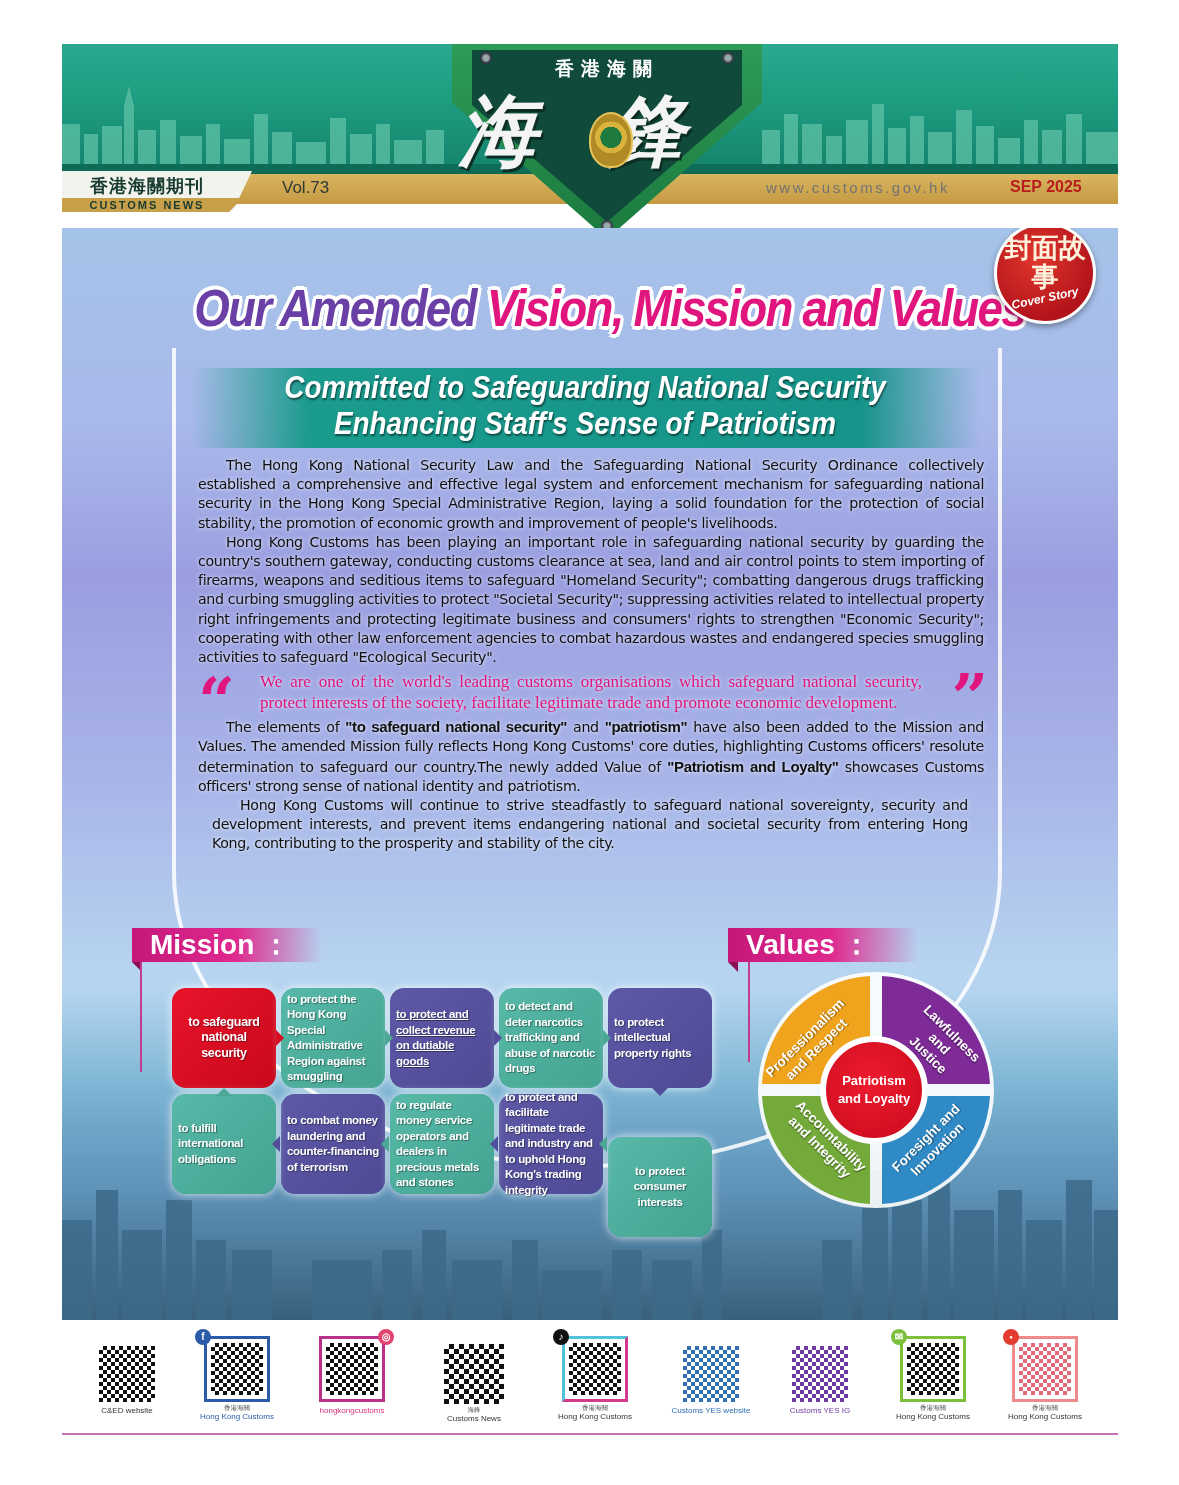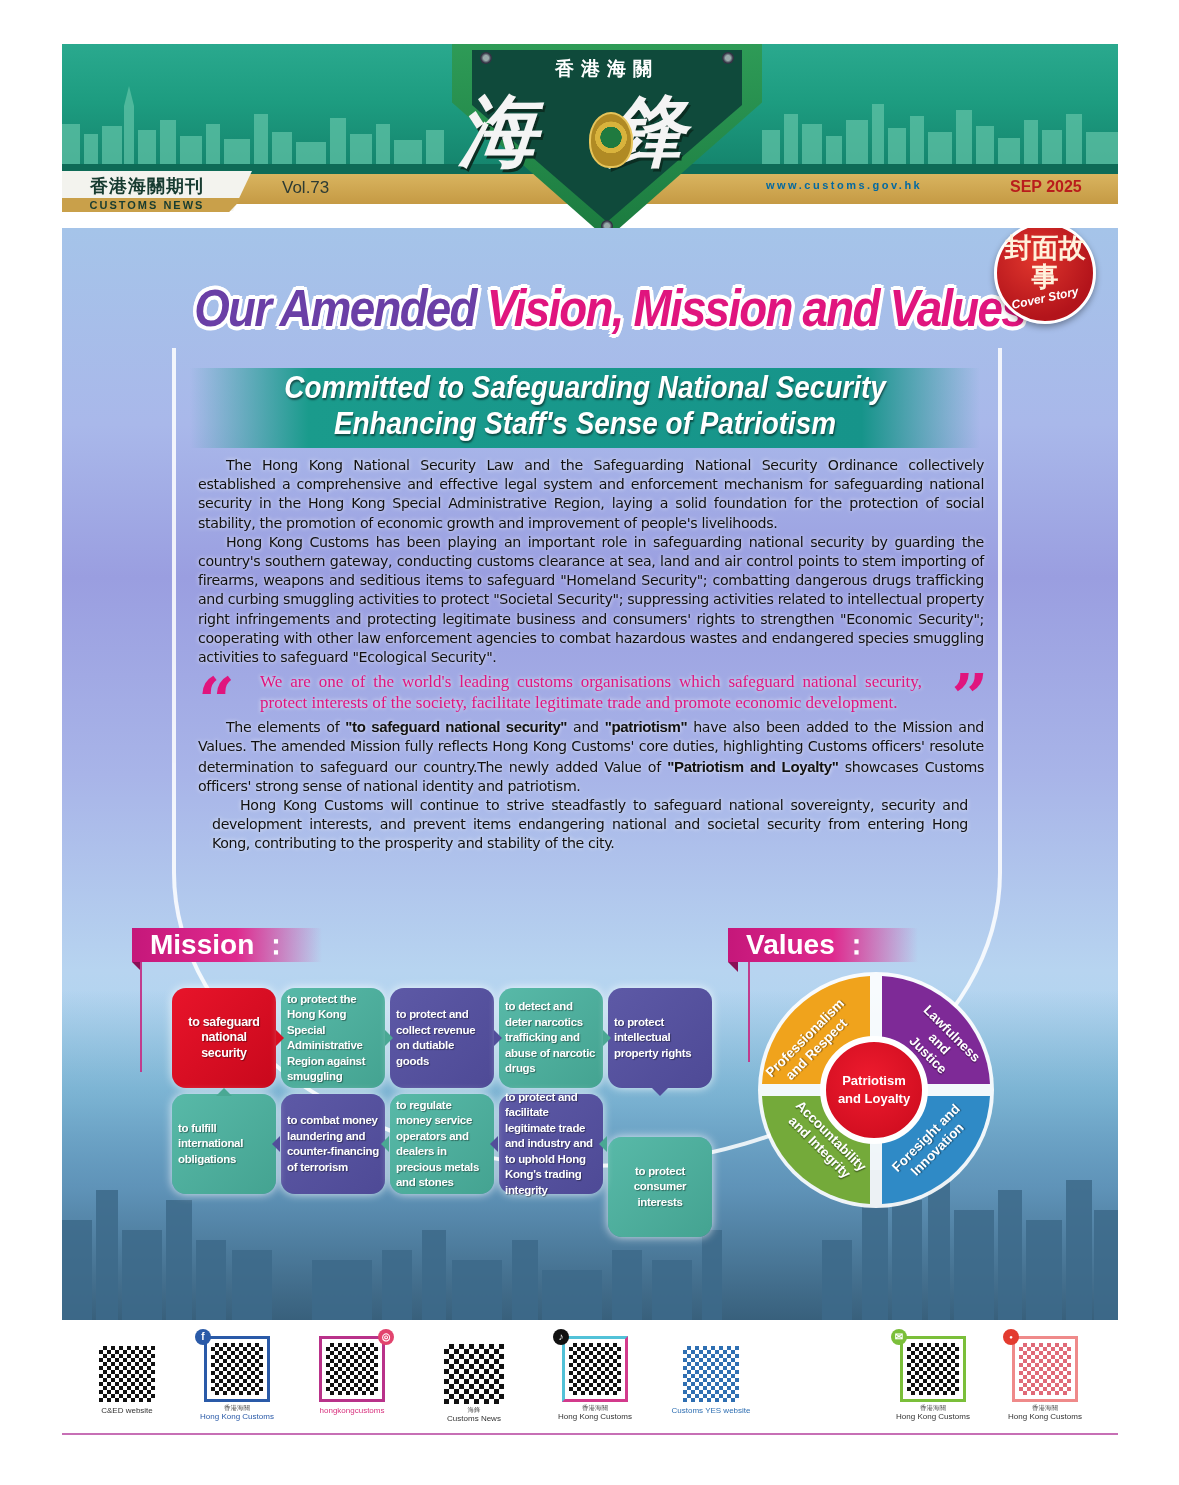--- a/index.html
+++ b/index.html
@@ -21,21 +21,21 @@
   .nameplate {
     position: absolute; left: 0; top: 127px; width: 190px; height: 40px;
     background: #f3f3ee; clip-path: polygon(0 0, 100% 0, 90% 100%, 0 100%);
   }
   .nameplate-cn { position: absolute; left: 0; top: 130px; width: 170px; text-align: center;
     font-family: "DejaVu Sans", sans-serif; font-weight: bold; font-size: 18px; color: #173b30; letter-spacing: 1px; }
   .nameplate-en { position: absolute; left: 0; top: 154px; width: 190px; height: 14px; background: #c9a04a;
     clip-path: polygon(0 0, 95% 0, 88% 100%, 0 100%); }
   .nameplate-en span { display: block; text-align: center; width: 170px; font-size: 11px; font-weight: bold; color: #173b30; letter-spacing: 2px; line-height: 14px; }
   .vol { position: absolute; left: 220px; top: 134px; font-size: 17px; color: #2d3b34; }
-  .url { position: absolute; left: 704px; top: 135px; font-size: 11px; color: #0369a1; letter-spacing: 2.5px; font-weight: bold; }
+  .url { position: absolute; left: 704px; top: 135px; font-size: 15px; color: #737373; letter-spacing: 2.5px; font-weight: normal; }
   .issue-date { position: absolute; left: 948px; top: 134px; font-size: 16px; color: #b91c1c; font-weight: bold; }
 
   .shield {
     position: absolute; left: 390px; top: 0; width: 310px; height: 195px;
     background: linear-gradient(180deg, #2e9b57, #1b7a3e);
     clip-path: polygon(0 0, 100% 0, 100% 30%, 50% 100%, 0 30%);
   }
   .shield-inner {
     position: absolute; left: 410px; top: 6px; width: 270px; height: 172px;
     background: #0f4a3b;
@@ -253,21 +253,21 @@
   <div class="sec-head" style="left:70px;top:700px;"><span>Mission</span> <span>：</span></div>
   <div class="sec-head-tail" style="left:70px;top:734px;"></div>
   <div class="sec-line" style="left:78px;top:734px;height:110px;"></div>
 
   <div class="m-box m-red" style="left:110px;top:760px;">
       <span>to safeguard national security</span>
     </div>
   <div class="m-box m-teal" style="left:219px;top:760px;">
       <span>to protect the Hong Kong Special Administrative Region against smuggling</span>
     </div>
-  <div class="m-box m-purple" style="left:328px;top:760px;">
+  <div class="m-box m-purple" style="left:328px;top:760px;text-decoration:underline;">
       <span>to protect and collect revenue on dutiable goods</span>
     </div>
   <div class="m-box m-teal" style="left:437px;top:760px;">
       <span>to detect and deter narcotics trafficking and abuse of narcotic drugs</span>
     </div>
   <div class="m-box m-purple" style="left:546px;top:760px;">
       <span>to protect intellectual property rights</span>
     </div>
 
   <div class="m-box m-teal m-center" style="left:546px;top:866px;">
@@ -347,20 +347,24 @@
         <div class="qr-code" style="background:repeating-conic-gradient(#111 0 25%, #fff 0 50%) 0 0/8px 8px;"></div>
         <span class="qr-badge" style="left:-12px;top:-10px;background:#111;">♪</span>
       </div>
     <div class="qr-caption-cn">香港海關</div>
     <div class="qr-caption" style="margin-top:0;">Hong Kong Customs</div>
   </div>
   <div class="qr-item" style="left:594px;">
     <div class="qr-code" style="margin-top:10px;background:repeating-conic-gradient(#2f6fb2 0 25%, #fff 0 50%) 0 0/8px 8px;"></div>
     <div class="qr-caption" style="color:#2f6fb2;">Customs YES website</div>
   </div>
+  <div class="qr-item" style="left:703px;">
+    <div class="qr-code" style="margin-top:10px;background:repeating-conic-gradient(#6c3aa2 0 25%, #fff 0 50%) 0 0/8px 8px;"></div>
+    <div class="qr-caption" style="color:#6c3aa2;">Customs YES IG</div>
+  </div>
   <div class="qr-item" style="left:816px;">
     <div class="qr-frame" style="border-color:#7bbf3a;">
         <div class="qr-code" style="background:repeating-conic-gradient(#111 0 25%, #fff 0 50%) 0 0/8px 8px;"></div>
         <span class="qr-badge" style="left:-12px;top:-10px;background:#7bbf3a;">✉</span>
       </div>
     <div class="qr-caption-cn">香港海關</div>
     <div class="qr-caption" style="margin-top:0;">Hong Kong Customs</div>
   </div>
   <div class="qr-item" style="left:928px;">
     <div class="qr-frame" style="border-color:#ef8a8a;">

